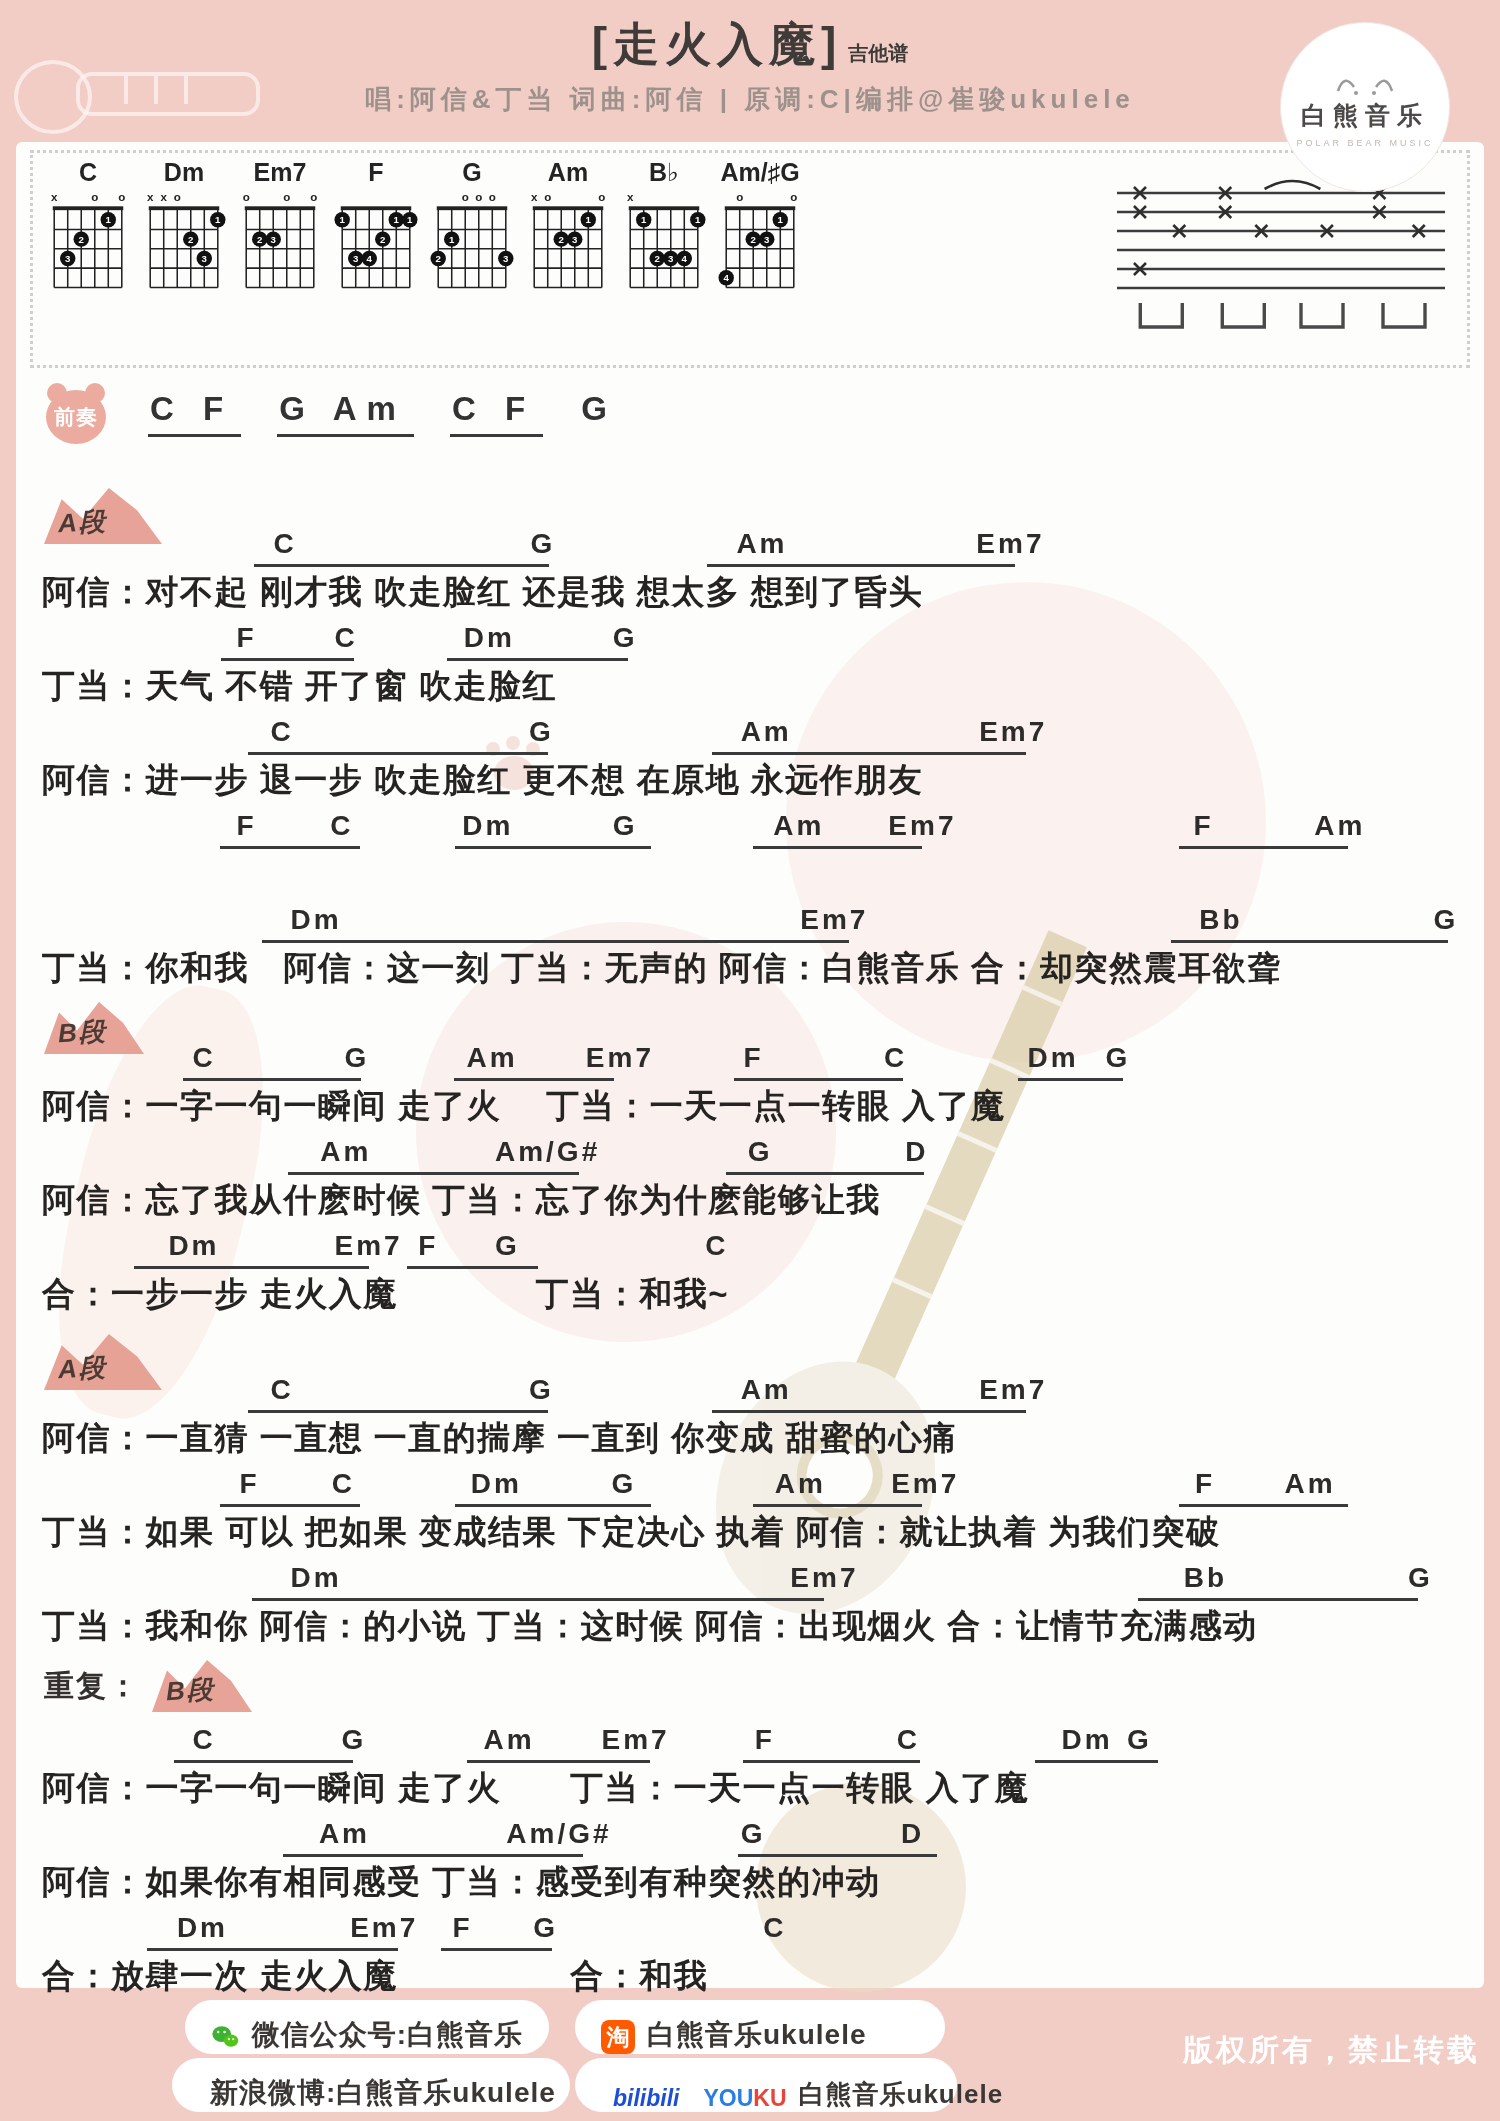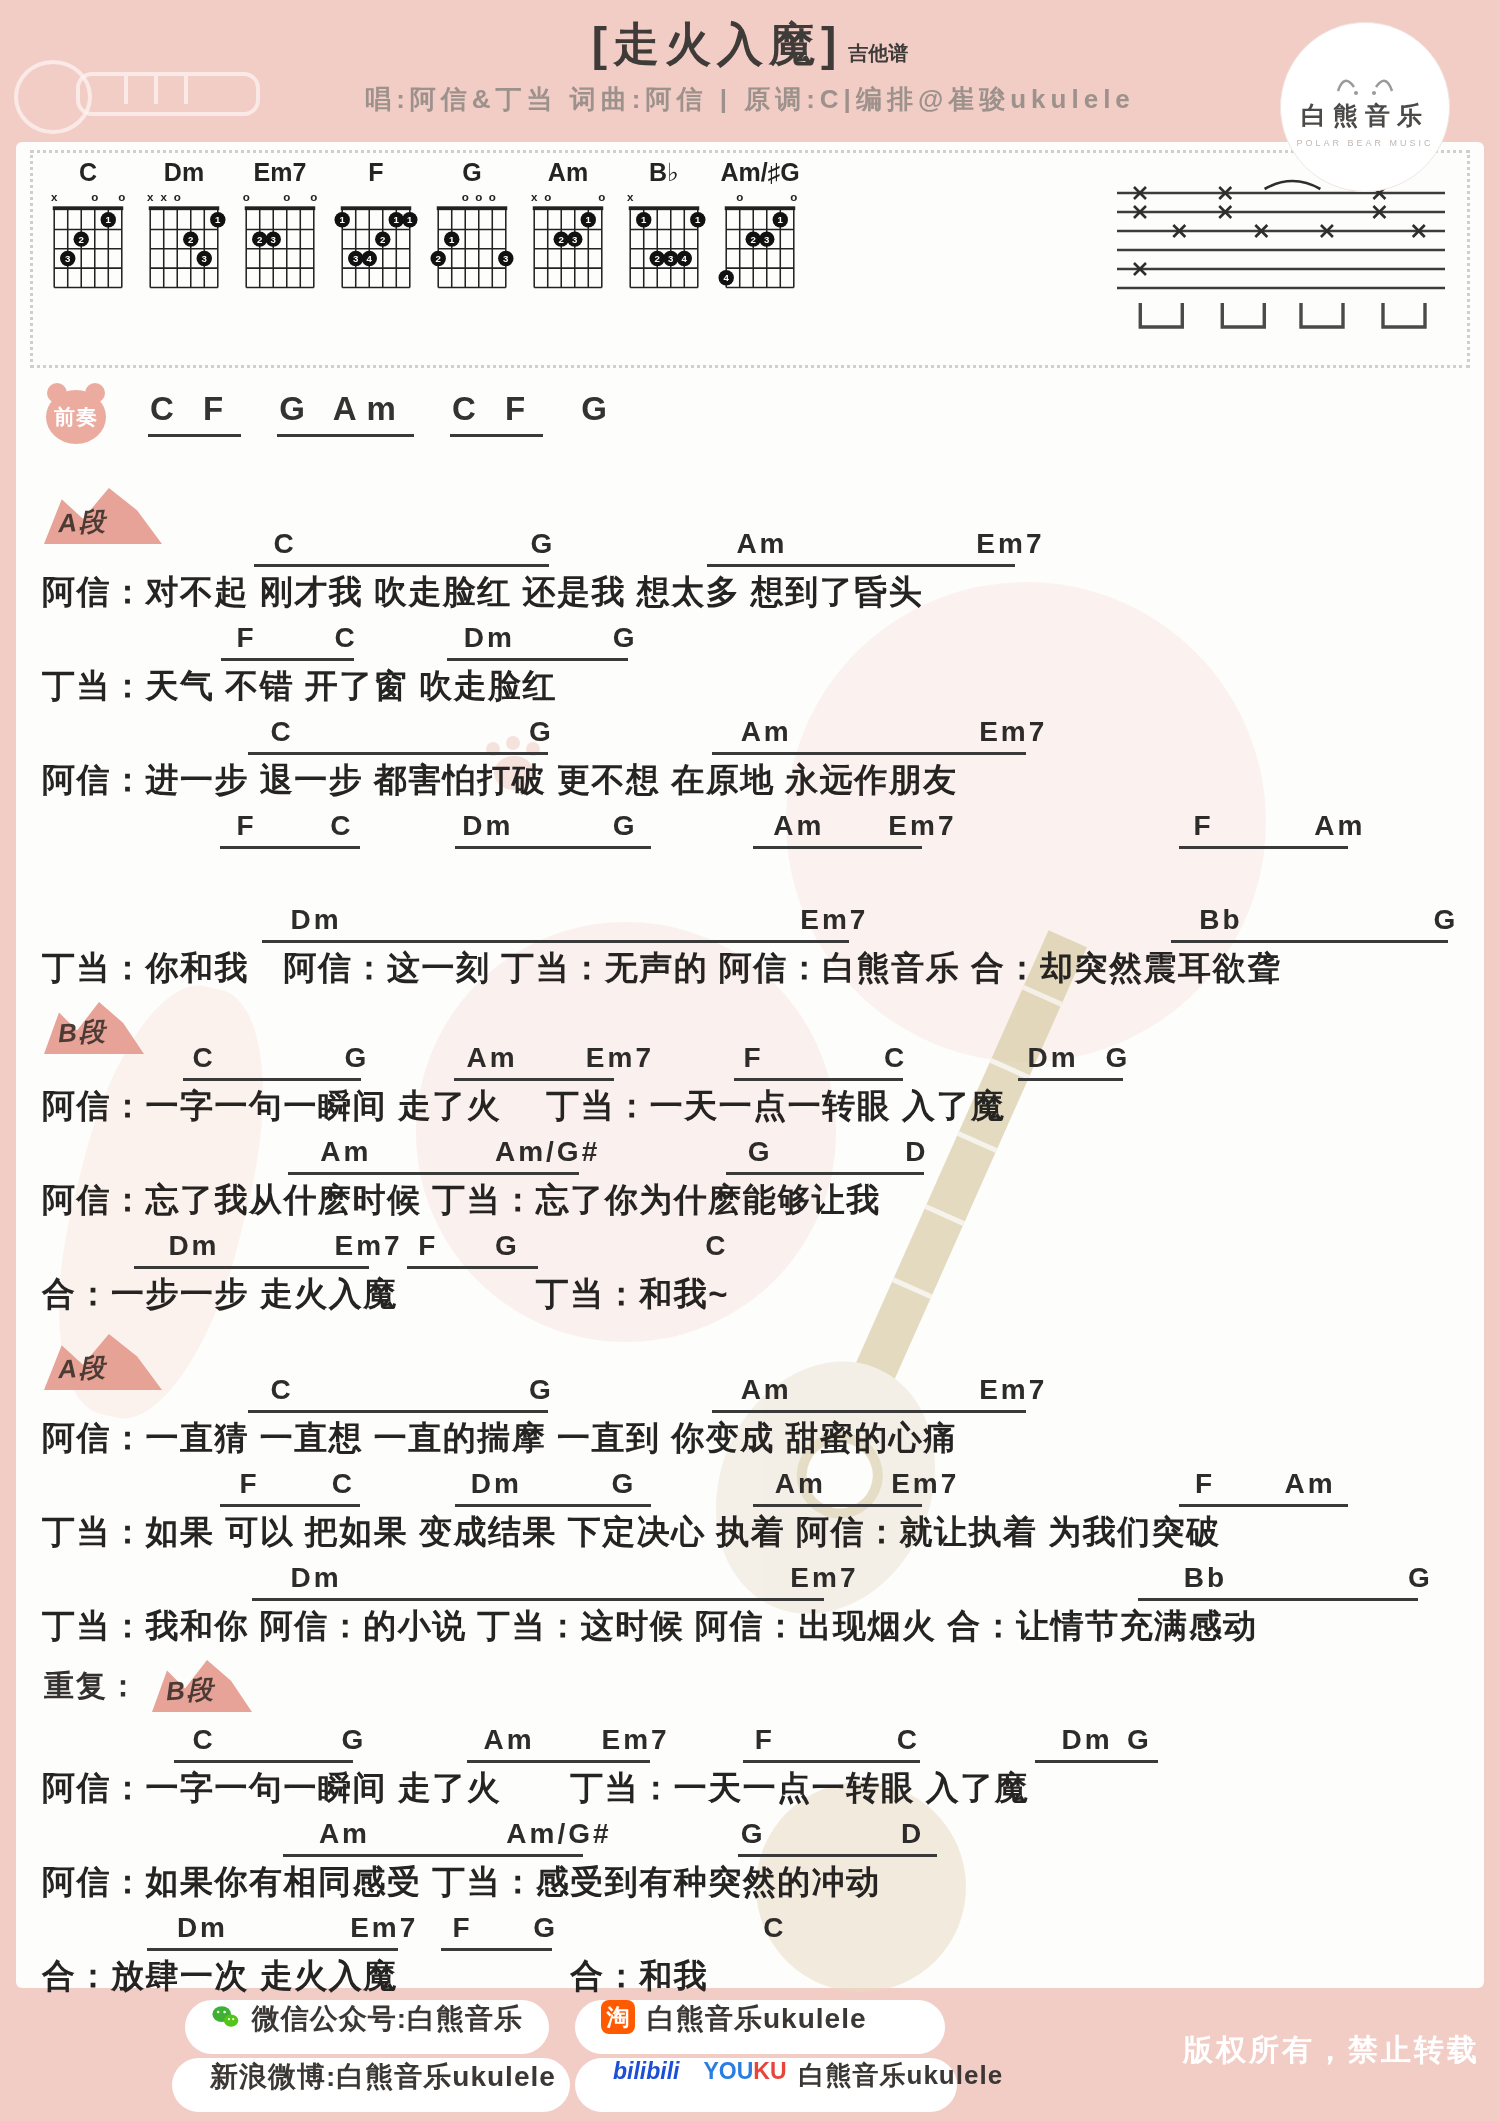--- a/index.html
+++ b/index.html
@@ -70,21 +70,21 @@
   .bear{position:relative;width:60px;height:54px;background:#ecab9f;border-radius:50%;
     display:flex;align-items:center;justify-content:center;flex:0 0 auto;}
   .bear::before,.bear::after{content:"";position:absolute;top:-7px;width:20px;height:20px;background:#ecab9f;border-radius:50%;}
   .bear::before{left:1px;} .bear::after{right:1px;}
   .bear span{color:#fff;font-size:21px;font-weight:800;letter-spacing:1px;z-index:1;}
   .line{position:relative;height:92px;margin-bottom:2px;}
   .chord{position:absolute;top:2px;font-size:28px;font-weight:700;letter-spacing:3px;color:#2e2c2b;white-space:nowrap;}
   .cbar{position:absolute;top:38px;height:0;border-bottom:3px solid #3a3a3a;}
   .lyric{position:absolute;top:44px;left:0;font-size:33px;font-weight:800;color:#262422;letter-spacing:1.5px;white-space:nowrap;}
   
-  .pill{position:absolute;height:54px;background:#fff;border-radius:28px;display:flex;align-items:flex-start;
+  .pill{position:absolute;height:54px;background:#fff;border-radius:28px;display:flex;align-items:flex-end;
     padding:0 26px;gap:12px;z-index:5;font-weight:800;color:#3b3735;font-size:28px;letter-spacing:1px;white-space:nowrap;}
   .pill-1{left:185px;top:2000px;width:312px;}
   .pill-2{left:575px;top:2000px;width:318px;}
   .pill-3{left:172px;top:2058px;width:346px;}
   .pill-4{left:575px;top:2058px;width:330px;}
   .ticon{width:34px;height:34px;background:#ff5a00;color:#fff;border-radius:8px;font-size:23px;font-weight:800;
     display:flex;align-items:center;justify-content:center;flex:0 0 auto;letter-spacing:0;}
   .btext{color:#1d4ed8;font-style:italic;font-size:23px;letter-spacing:0;}
   .ytext{font-size:23px;font-weight:800;letter-spacing:0;}
   .ytext .you{color:#2a7de1;} .ytext .ku{color:#e8443a;}
@@ -424,21 +424,21 @@
           <div class="cbar" style="left: 28.5%; width: 12.8%;"></div>
           <div class="lyric">丁当：天气 不错 开了窗 吹走脸红</div>
         </div>
         <div class="line">
           <span class="chord" style="left: 16.1%;">C</span>
           <span class="chord" style="left: 34.3%;">G</span>
           <span class="chord" style="left: 49.2%;">Am</span>
           <span class="chord" style="left: 66%;">Em7</span>
           <div class="cbar" style="left: 14.5%; width: 21.1%;"></div>
           <div class="cbar" style="left: 47.2%; width: 22.1%;"></div>
-          <div class="lyric">阿信：进一步 退一步 都害怕打破 更不想 在原地 永远作朋友</div>
+          <div class="lyric">阿信：进一步 退一步 吹走脸红 更不想 在原地 永远作朋友</div>
         </div>
         <div class="line">
           <span class="chord" style="left: 13.7%;">F</span>
           <span class="chord" style="left: 20.3%;">C</span>
           <span class="chord" style="left: 29.6%;">Dm</span>
           <span class="chord" style="left: 40.2%;">G</span>
           <span class="chord" style="left: 51.5%;">Am</span>
           <span class="chord" style="left: 59.6%;">Em7</span>
           <span class="chord" style="left: 81.1%;">F</span>
           <span class="chord" style="left: 89.6%;">Am</span>

